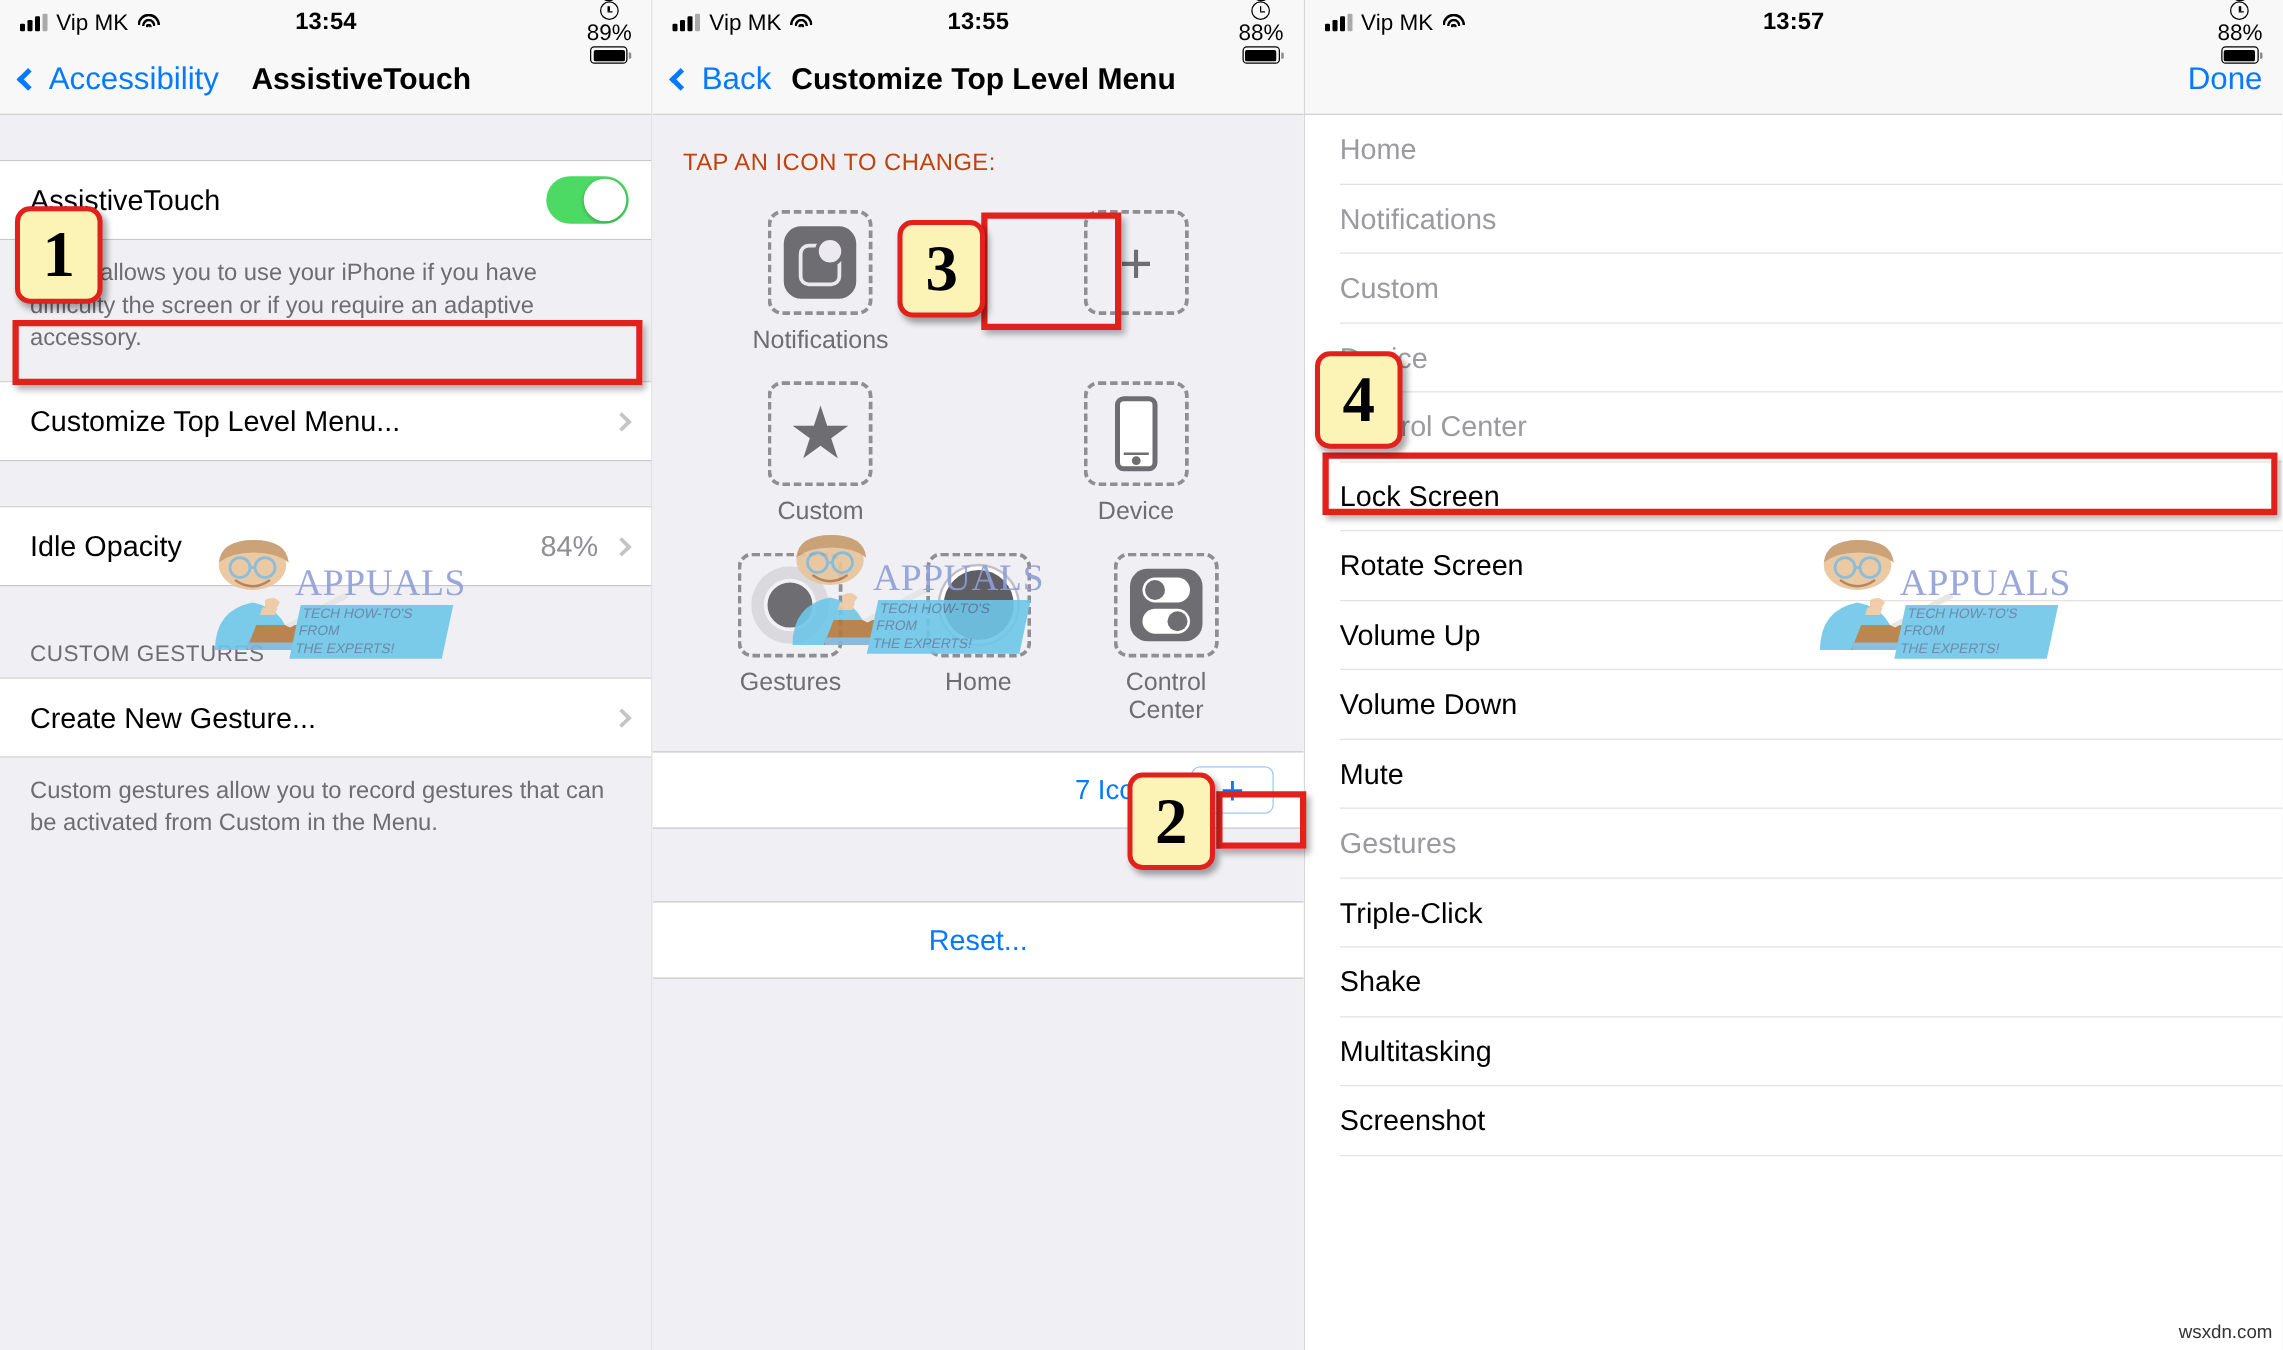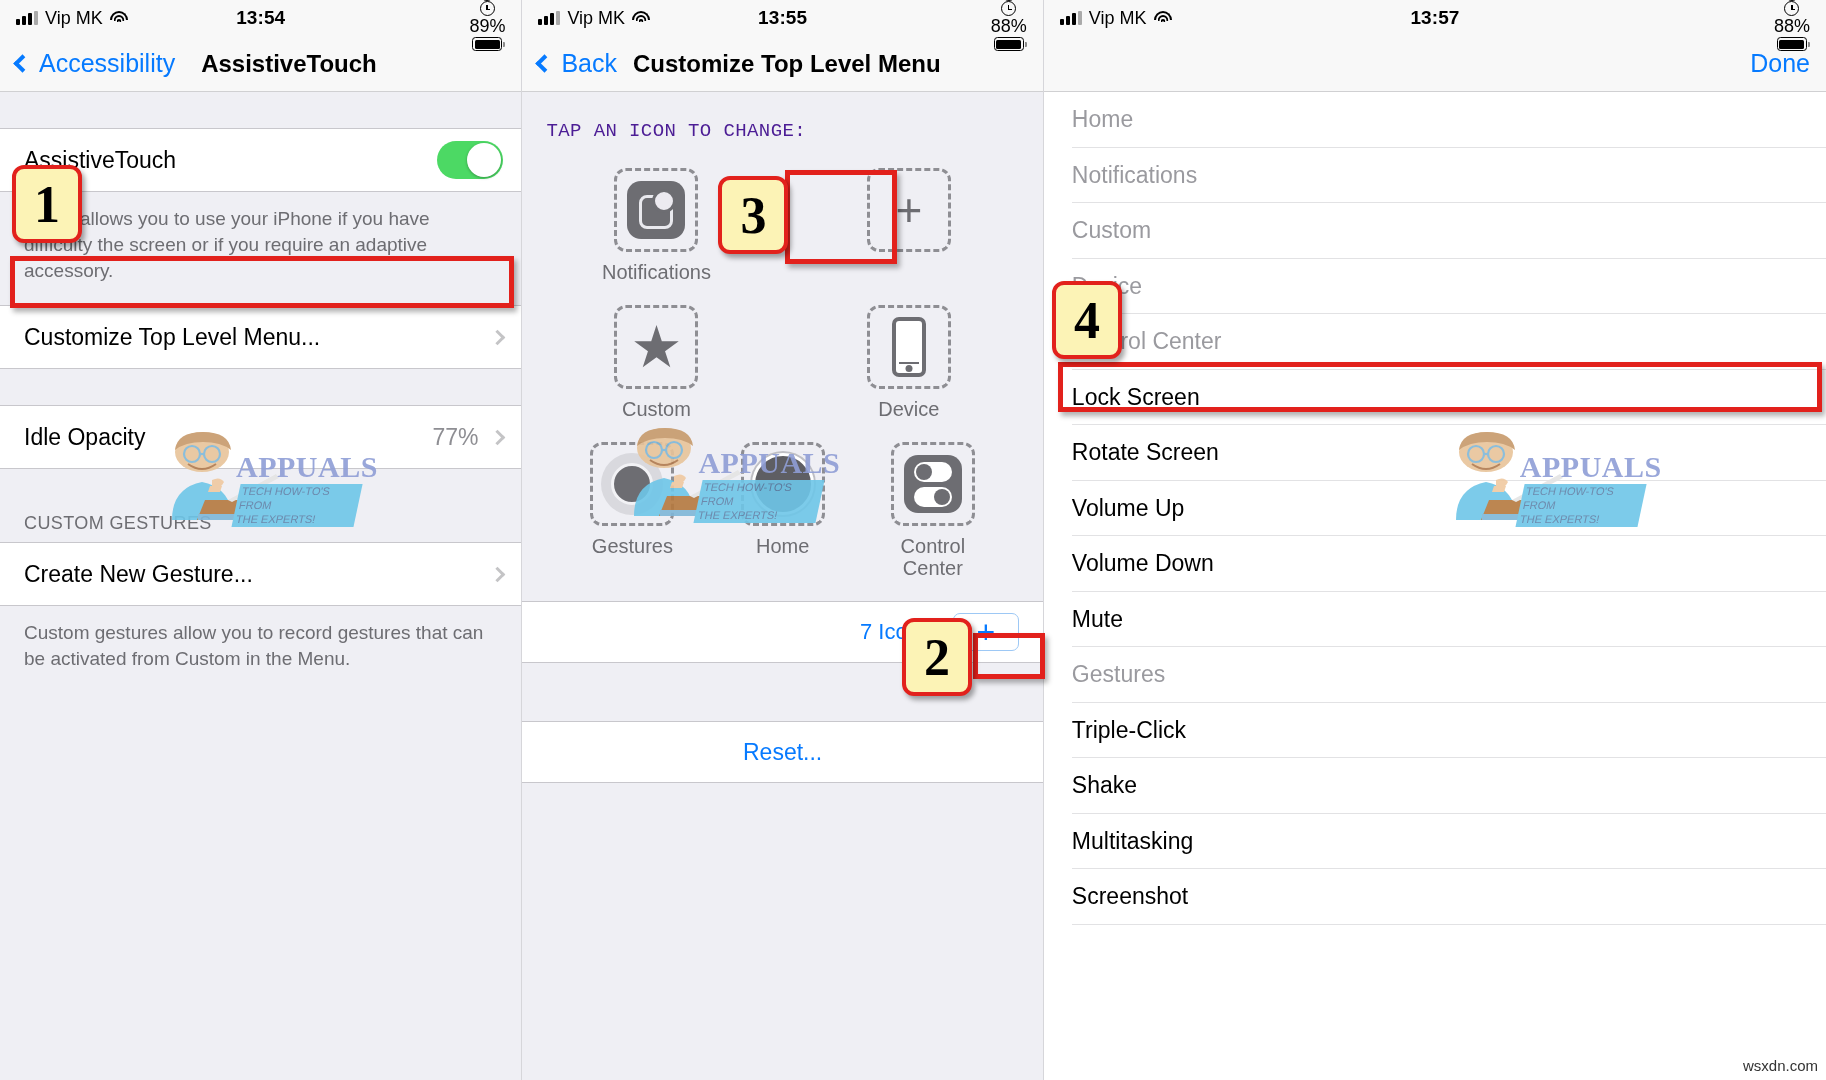--- a/index.html
+++ b/index.html
@@ -82,21 +82,21 @@
             transform: rotate(45deg); display:inline-block; }
   .switch { width: 66px; height: 38px; border-radius: 19px; position: relative; }
   .switch .knob { position:absolute; top:2px; width:34px; height:34px; border-radius:50%;
                   background:#fff; box-shadow: 0 1px 3px rgba(0,0,0,.3); }
   .switch.on .knob { right: 2px; }
   .footnote { font-size: 19px; color: #6d6d72; line-height: 1.36; padding: 14px 24px 0 24px; }
   .section-head { font-size: 18px; color: #6d6d72; letter-spacing: .4px;
                   padding: 44px 24px 8px 24px; }
 
   
-  .tap-label { font-size: 19px; color: #4c1d95; letter-spacing: .4px; padding: 28px 0 0 24px; font-family: Liberation Mono, monospace; }
+  .tap-label { font-size: 19px; color: #c2410c; letter-spacing: .4px; padding: 28px 0 0 24px; }
   .icon-grid { padding: 26px 28px 0 28px; }
   .grid-row { display: flex; margin-bottom: 22px; }
   .grid-row.r1 { justify-content: space-between; padding: 0 42px; }
   .grid-row.r2 { justify-content: space-between; padding: 0 42px; }
   .grid-row.r3 { justify-content: space-between; padding: 0 18px; }
   .cell { width: 128px; display: flex; flex-direction: column; align-items: center; }
   .cell .box { width: 84px; height: 84px; border: 3px dashed #8e8e93; border-radius: 12px;
                display: flex; align-items: center; justify-content: center; }
   .cell .cap { margin-top: 9px; font-size: 20px; color: #6d6d72; text-align: center; line-height: 1.1; }
   .plusglyph { font-size: 46px; color: #6d6d72; font-weight: 300; line-height: 0.7; }
@@ -156,21 +156,21 @@
     box-shadow: 3px 4px 5px rgba(0,0,0,.35);
     font-family: "Liberation Serif", serif;
   }
   .hl { position:absolute; border: 5px solid #e2211c; z-index: 30;
         box-shadow: 3px 4px 5px rgba(0,0,0,.3); }
 
   
   .wm { position:absolute; z-index: 25; pointer-events:none; opacity: .9; }
   .wm-text { position:absolute; left: 86px; top: 22px; }
   .wm-appuals { font-family: "Liberation Serif", serif; font-size: 30px; color:#8f9ed6;
-                font-weight: bold; letter-spacing: .5px; }
+                font-weight: normal; letter-spacing: .5px; }
   .wm-sub { background:#6ec6e8; color:#5f7fa5; font-size: 11px; line-height: 1.25;
             font-family: "Liberation Sans", sans-serif; padding: 1px 3px; width: 122px;
             transform: skewX(-12deg); }
   .wsxdn { position: absolute; right: 8px; bottom: 6px; font-size: 15px; color:#333;
            font-family: "Liberation Sans", sans-serif; z-index: 50; }
 </style>
 </head>
 <body>
 
 <div class="screens">
@@ -236,21 +236,21 @@
         </span>
       </div>
     </div>
 
     <div style="height:36px"></div>
 
     <div class="group">
       <div class="row">
         <span class="label">Idle Opacity</span>
         <span class="right">
-          <span>77%</span>
+          <span>84%</span>
           <span class="chev-r"></span>
         </span>
       </div>
     </div>
 
     <div class="section-head">CUSTOM GESTURES</div>
 
     <div class="group">
       <div class="row">
         <span class="label">Create New Gesture...</span>

